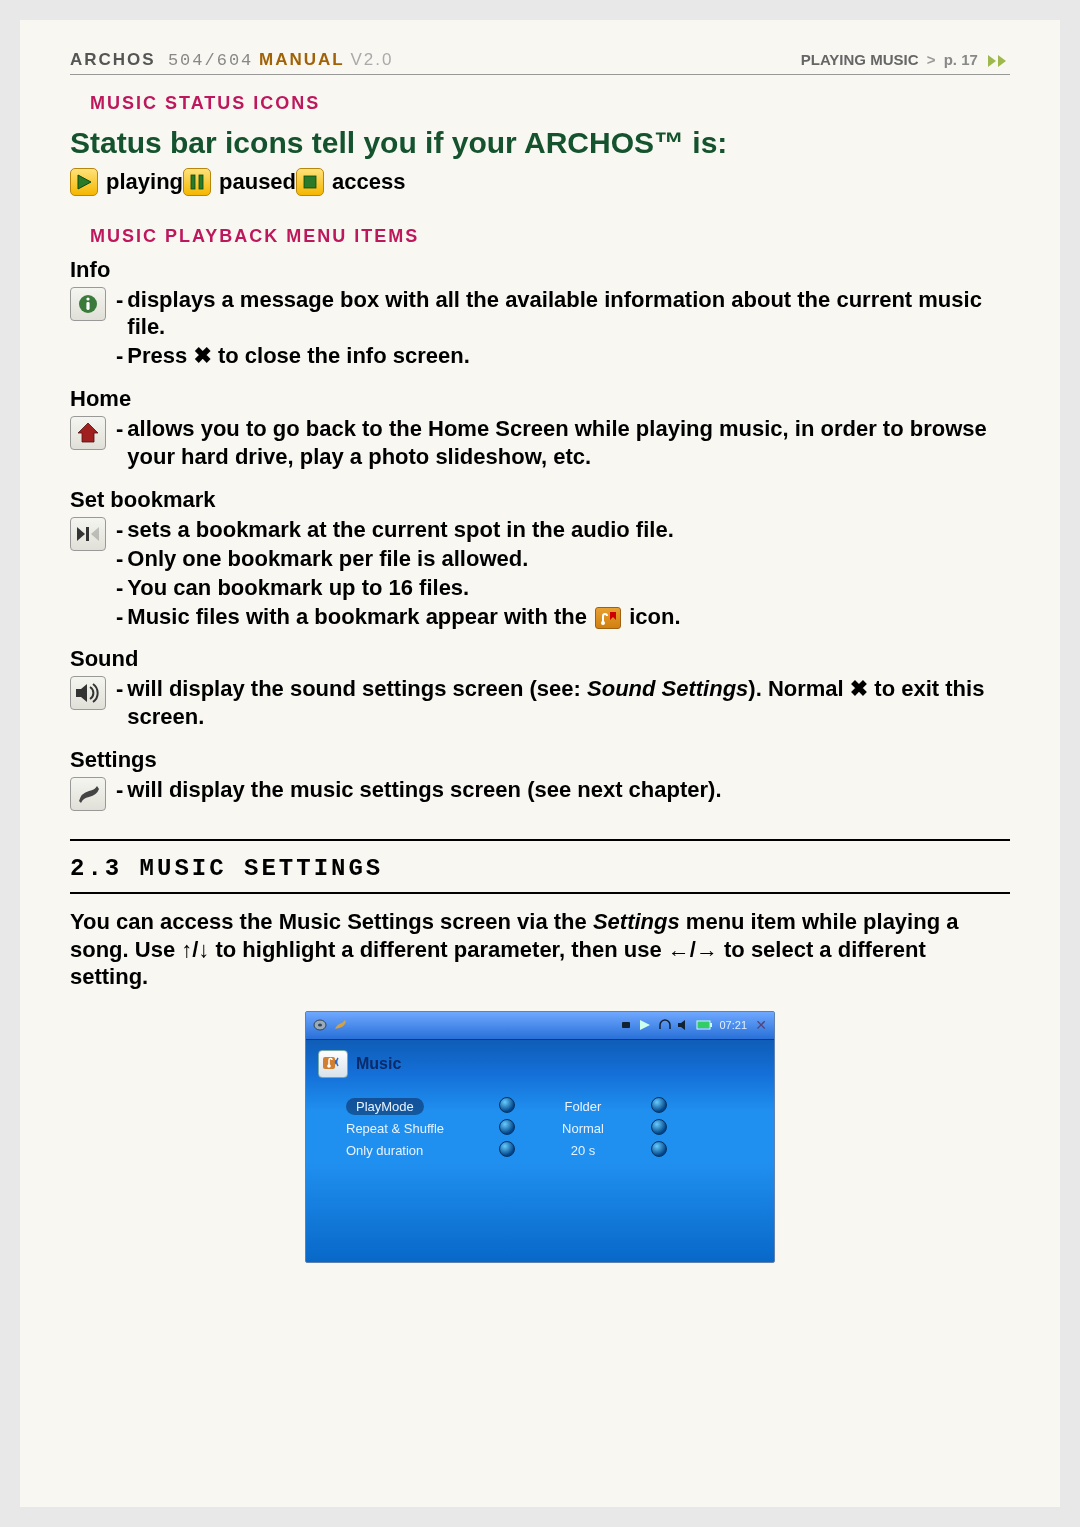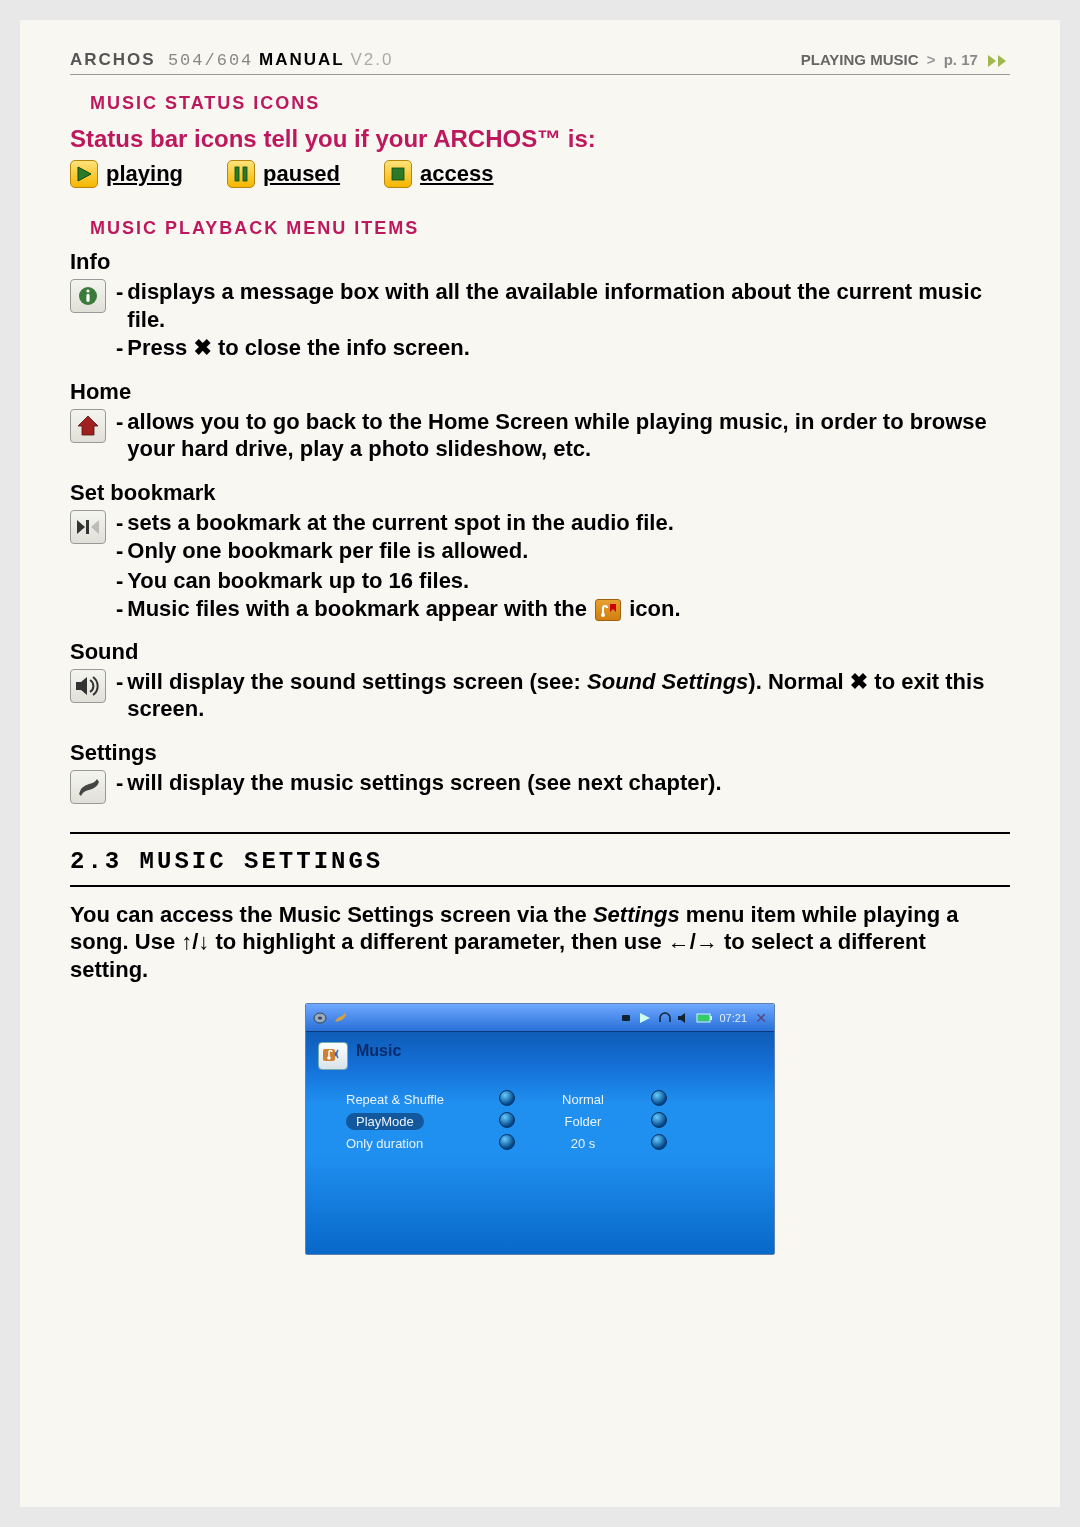--- a/index.html
+++ b/index.html
@@ -21,50 +21,48 @@
     display: flex;
     justify-content: space-between;
     align-items: baseline;
     font-size: 17px;
     color: #6b6b6b;
     margin-bottom: 4px;
   }
   .header-left { letter-spacing: 1px; }
   .header-archos { font-weight: bold; color: #555; font-family: Arial; letter-spacing: 2px; }
   .header-model { color: #888; font-family: 'Courier New', monospace; letter-spacing: 2px; }
-  .header-manual { color: #000000; font-weight: bold; letter-spacing: 2px; }
+  .header-manual { color: #a16207; font-weight: bold; letter-spacing: 2px; }
   .header-version { color: #aaa; letter-spacing: 2px; }
   .header-right { font-size: 15px; color: #666; font-weight: bold; }
   .header-right .gt { color: #999; margin: 0 4px; }
   .header-right .page-num { color: #888; margin-top: 22px; }
   .nav-arrows { display: inline-block; margin-left: 6px; vertical-align: middle; }
   .nav-arrows svg { display: inline-block; }
   .hr-top { border: none; border-top: 1.5px solid #999; margin: 0 0 14px 0; }
   .section-heading {
     color: #be185d;
     font-size: 18px;
     font-weight: bold;
     letter-spacing: 2px;
     margin: 18px 0 10px 20px;
     text-transform: uppercase;
   }
   .body-text {
-    font-size: 24px;
-    color: #be185d;
+    font-size: 30px;
+    color: #14532d;
     line-height: 1.25;
     margin: 6px 0;
   }
   .bold { font-weight: bold; }
   .italic { font-style: italic; }
   .status-line {
     display: flex;
     align-items: center;
-    gap: 44px;
     margin: 4px 0 30px 0;
-    text-decoration: underline;
   }
   .status-item { display: flex; align-items: center; gap: 8px; font-size: 22px; font-weight: bold; }
   .status-icon-box {
     width: 28px; height: 28px;
     background: linear-gradient(#ffe27a, #f5b600);
     border: 1px solid #b8860b;
     border-radius: 5px;
     display: flex;
     align-items: center;
     justify-content: center;
@@ -128,20 +126,21 @@
     padding: 8px 6px;
     border-bottom: 1px solid #0a3a7a;
   }
   .sshot-topbar-left, .sshot-topbar-right { display: flex; align-items: center; gap: 4px; }
   .sshot-topbar-right { gap: 3px; }
   .topbar-micro-icon { width: 16px; height: 14px; display: inline-block; }
   .sshot-time { color:#e0f0ff; font-size:11px; margin: 0 4px;}
   .sshot-close { color:#547; width:14px; text-align:center;}
   .sshot-title-row {
     display: flex;
+    align-items: center;
     gap: 8px;
     padding: 10px 12px 14px 12px;
   }
   .music-tile {
     width: 30px; height: 28px;
     background: linear-gradient(#fefefe,#d8e2ea);
     border-radius: 4px;
     display:flex; align-items:center; justify-content:center;
     border:1px solid #7aa;
   }
@@ -393,32 +392,32 @@
             <rect x="1" y="3" width="12" height="12" rx="2" fill="#d08030"></rect>
             <path d="M7 12 V6 a1.5 1.5 0 0 1 3 0" fill="none" stroke="#fff" stroke-width="1.5"></path>
             <circle cx="7" cy="12" r="1.8" fill="#fff"></circle>
             <path d="M14 10 a4 4 0 0 1 0 -4" fill="none" stroke="#2a6acc" stroke-width="1.5"></path>
             <path d="M16 12 a7 7 0 0 1 0 -8" fill="none" stroke="#2a6acc" stroke-width="1.5"></path>
           </svg>
       </span>
       <span class="sshot-title">Music</span>
     </div>
     <div class="settings-grid">
+      <div class="settings-row sel">
+        <div class="settings-label"><span class="settings-label-inner">PlayMode</span></div>
+        <div class="settings-adj"><span class="adj-btn"></span></div>
+        <div class="settings-value">Folder</div>
+        <div class="settings-adj"><span class="adj-btn"></span></div>
+      </div>
       <div class="settings-row">
         <div class="settings-label"><span>Repeat &amp; Shuffle</span></div>
         <div class="settings-adj"><span class="adj-btn"></span></div>
         <div class="settings-value">Normal</div>
         <div class="settings-adj"><span class="adj-btn"></span></div>
       </div>
-      <div class="settings-row sel">
-        <div class="settings-label"><span class="settings-label-inner">PlayMode</span></div>
-        <div class="settings-adj"><span class="adj-btn"></span></div>
-        <div class="settings-value">Folder</div>
-        <div class="settings-adj"><span class="adj-btn"></span></div>
-      </div>
       <div class="settings-row">
         <div class="settings-label"><span>Only duration</span></div>
         <div class="settings-adj"><span class="adj-btn"></span></div>
         <div class="settings-value">20 s</div>
         <div class="settings-adj"><span class="adj-btn"></span></div>
       </div>
     </div>
   </div>
 
 </div>

